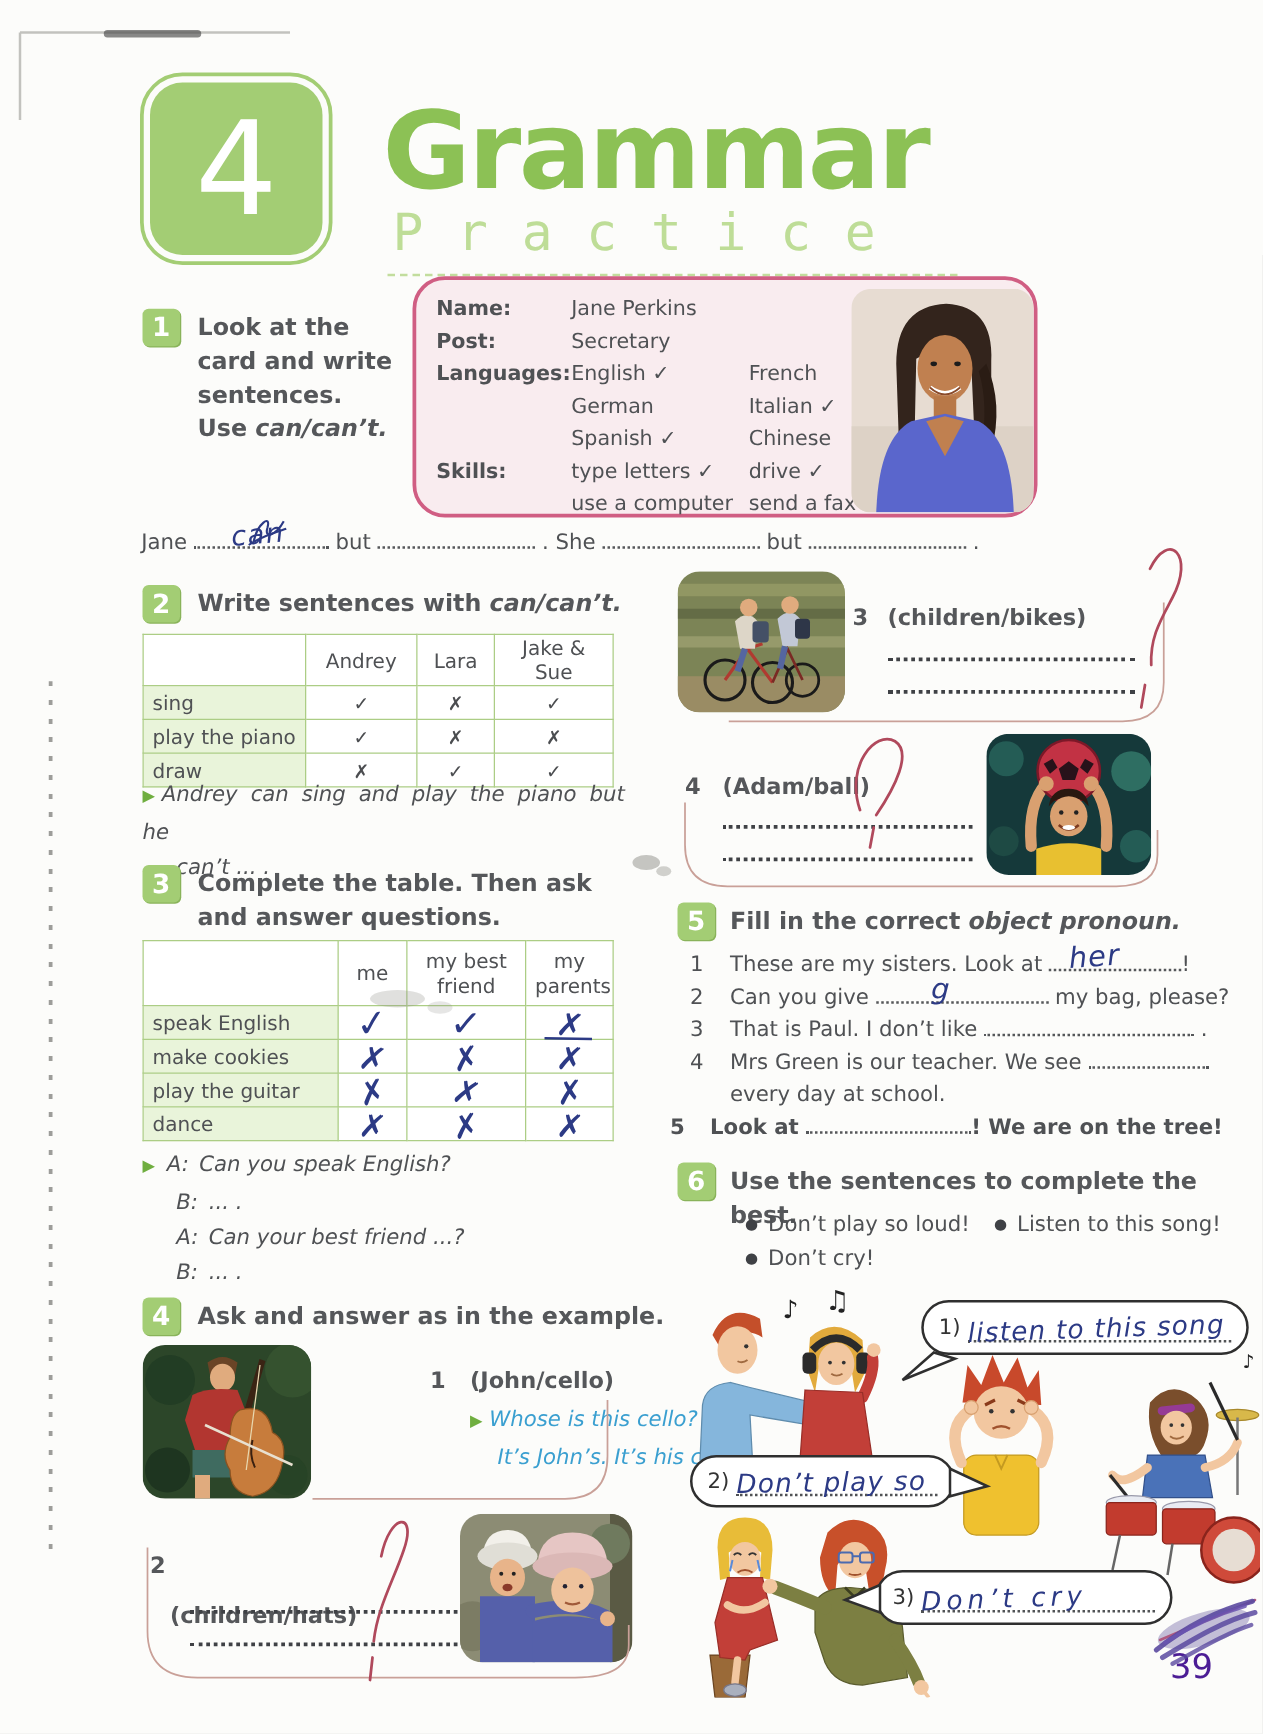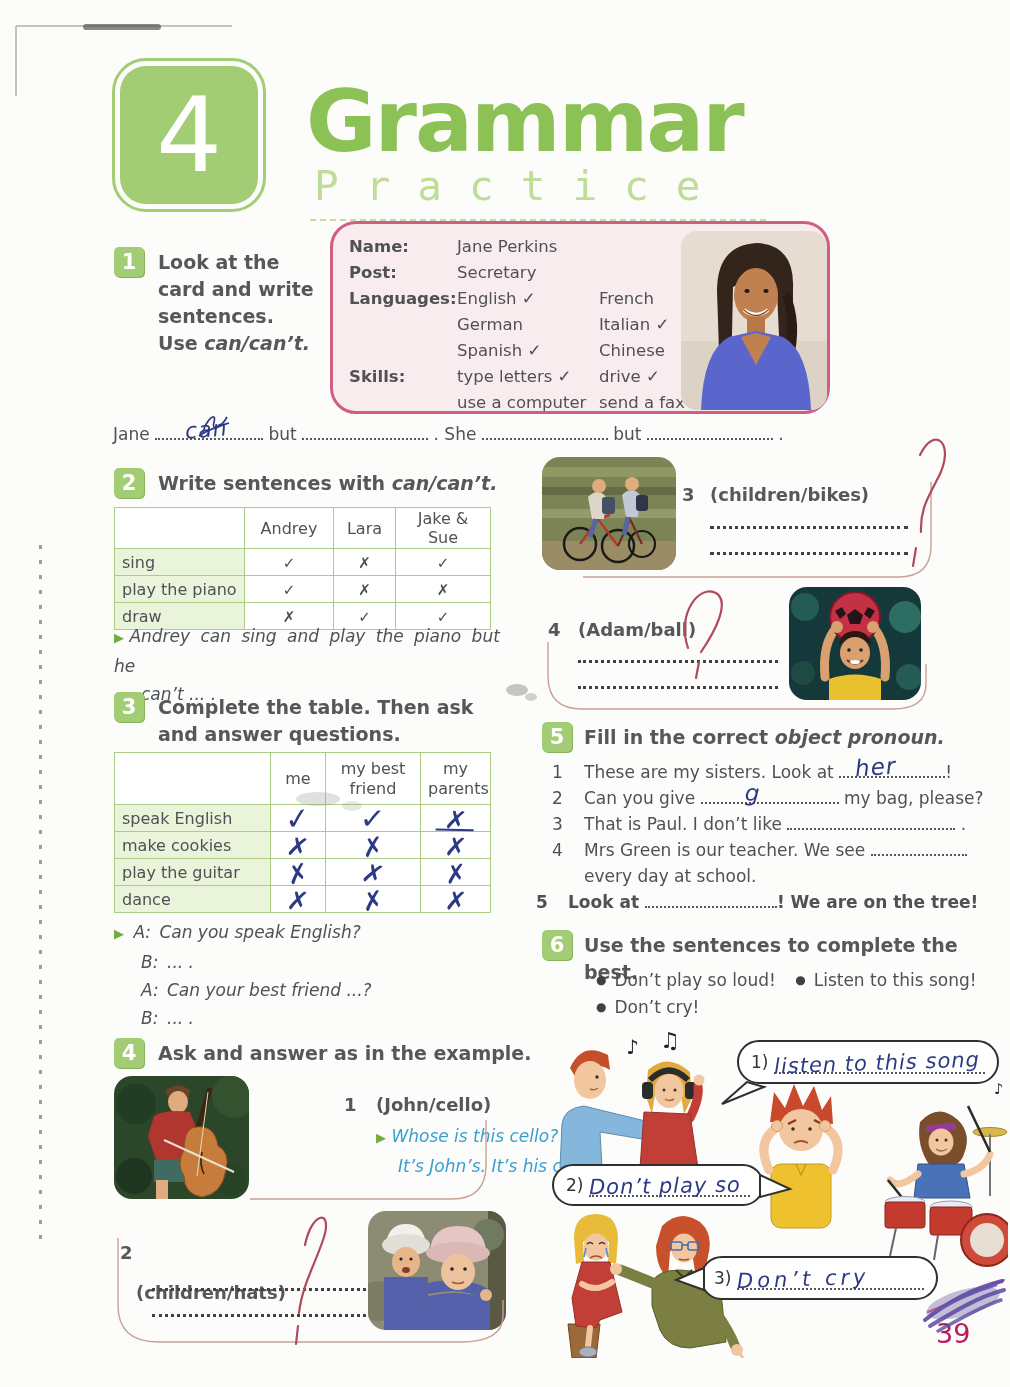--- a/index.html
+++ b/index.html
@@ -64,21 +64,21 @@
 
   
   .bul{color:#3f4145;font-size:12px;vertical-align:2px;margin-right:8px;}
 
   
   .bubble{position:absolute;background:#fff;border:2.3px solid #2f2f2f;border-radius:22px;display:flex;align-items:center;padding:0 12px;box-sizing:border-box;}
   .bnum{font-size:17px;color:#333;margin-right:6px;white-space:nowrap;}
   .bgap{flex:1;position:relative;height:12px;border-bottom:2.5px dotted #515356;align-self:center;margin-top:10px;}
   .bub-hw{position:absolute;left:0;bottom:-3px;font-size:21px;}
 
-  .page-num{position:absolute;left:936px;top:1318px;font-size:27px;color:#be185d;}
+  .page-num{position:absolute;left:936px;top:1318px;font-size:27px;color:#4c1d95;}
 
   .spine{position:absolute;left:39px;top:545px;width:2.5px;height:700px;background:repeating-linear-gradient(to bottom,#6a6a66 0 4px,transparent 4px 15px);opacity:.65;}
   .overlay{position:absolute;left:0;top:0;pointer-events:none;}
 </style>
 </head>
 <body>
 
 <div id="page">
 
   <div class="spine"></div>

